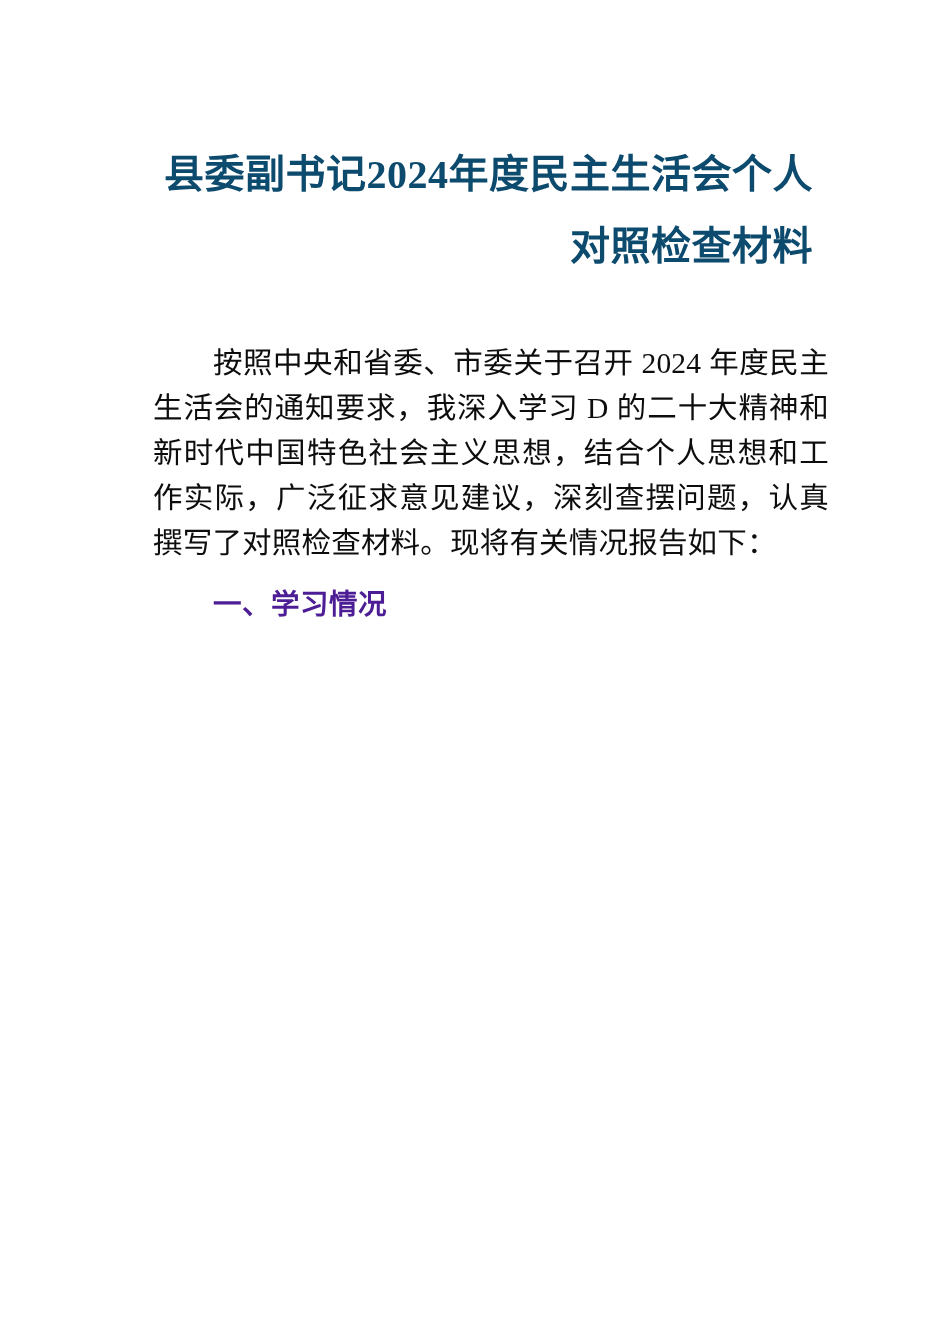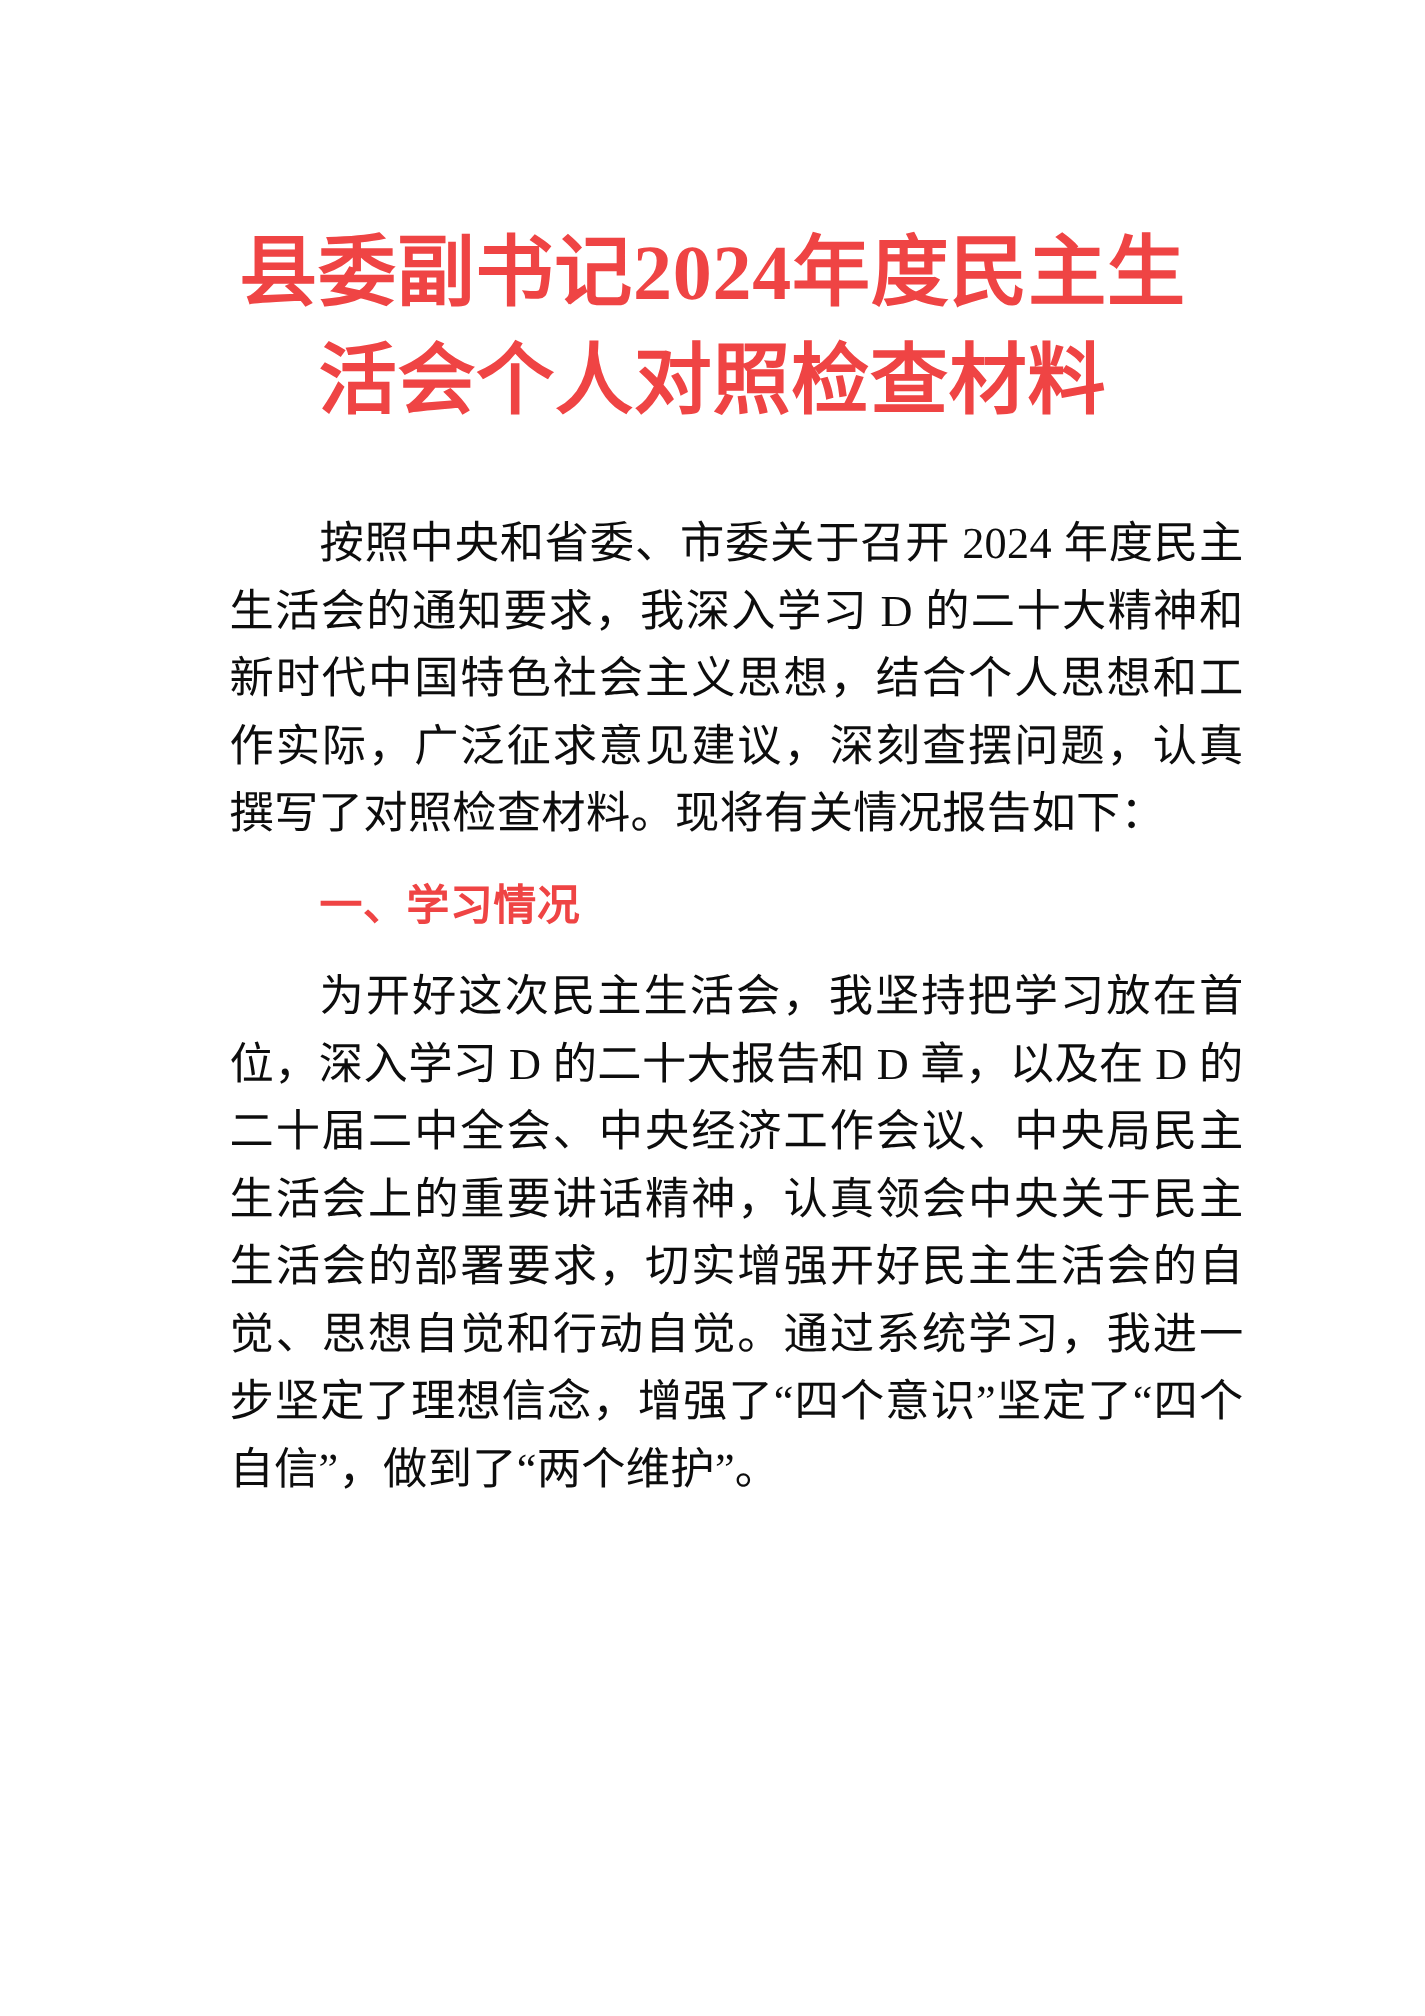--- a/index.html
+++ b/index.html
@@ -28,27 +28,27 @@
     padding: 0;
     background: #ffffff;
   }
 
   
   .doc-title {
     position: absolute;
     left: 137px;
     top: 112px;
     width: 676px;
-    font-size: 52px;
+    font-size: 40px;
     line-height: 72px;
     font-weight: 600;
-    text-align: center;
+    text-align: right;
     letter-spacing: 0.5px;
     font-family: "Liberation Serif", "DejaVu Serif", serif;
-    color: #ef4444;
+    color: #0c4a6e;
     word-break: break-all;
   }
 
   
   .body-block {
     position: absolute;
     left: 137px;
     top: 325px;
     width: 676px;
   }
@@ -75,21 +75,21 @@
     font-weight: 400;
   }
 
   
   p.heading {
     text-indent: 60px;
     font-family: "Liberation Sans", "DejaVu Sans", sans-serif;
     font-weight: 700;
     font-size: 28.5px;
     letter-spacing: 0.5px;
-    color: #ef4444;
+    color: #4c1d95;
   }
 
   
   p.subheading {
     text-indent: 60px;
     font-family: "Liberation Serif", "DejaVu Serif", serif;
     font-weight: 700;
     color: #000000;
   }
 </style>
@@ -99,19 +99,18 @@
 <div class="page">
 
   <h1 class="doc-title">县委副书记2024年度民主生活会个人对照检查材料</h1>
 
   <div class="body-block">
 
     <p class="para">按照中央和省委、市委关于召开 2024 年度民主生活会的通知要求，我深入学习 D 的二十大精神和新时代中国特色社会主义思想，结合个人思想和工作实际，广泛征求意见建议，深刻查摆问题，认真撰写了对照检查材料。现将有关情况报告如下：</p>
 
     <p class="heading">一、学习情况</p>
 
-    <p class="para">为开好这次民主生活会，我坚持把学习放在首位，深入学习 D 的二十大报告和 D 章，以及在 D 的二十届二中全会、中央经济工作会议、中央局民主生活会上的重要讲话精神，认真领会中央关于民主生活会的部署要求，切实增强开好民主生活会的自觉、思想自觉和行动自觉。通过系统学习，我进一步坚定了理想信念，增强了“四个意识”坚定了“四个自信”，做到了“两个维护”。</p>
 
 
 
 
   </div>
 </div>
 
 </body></html>

